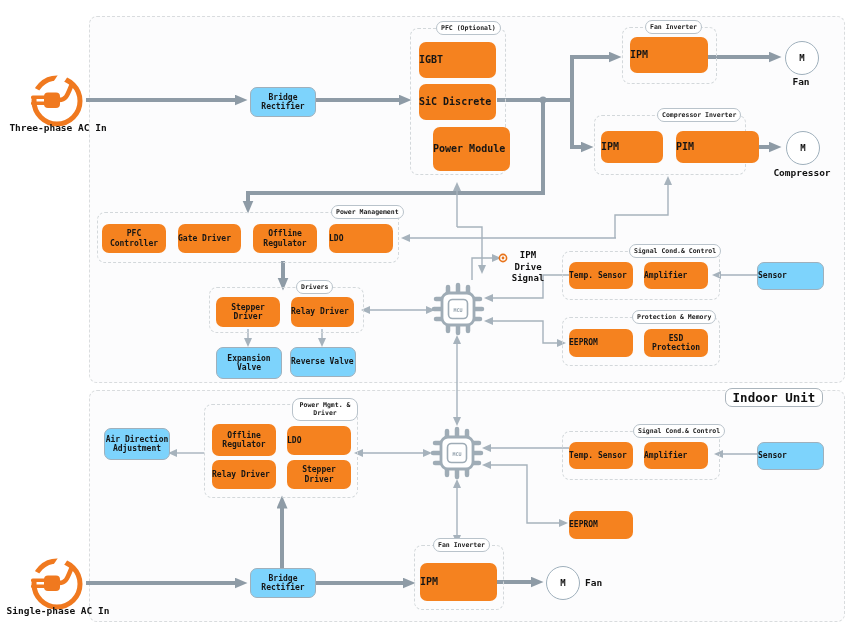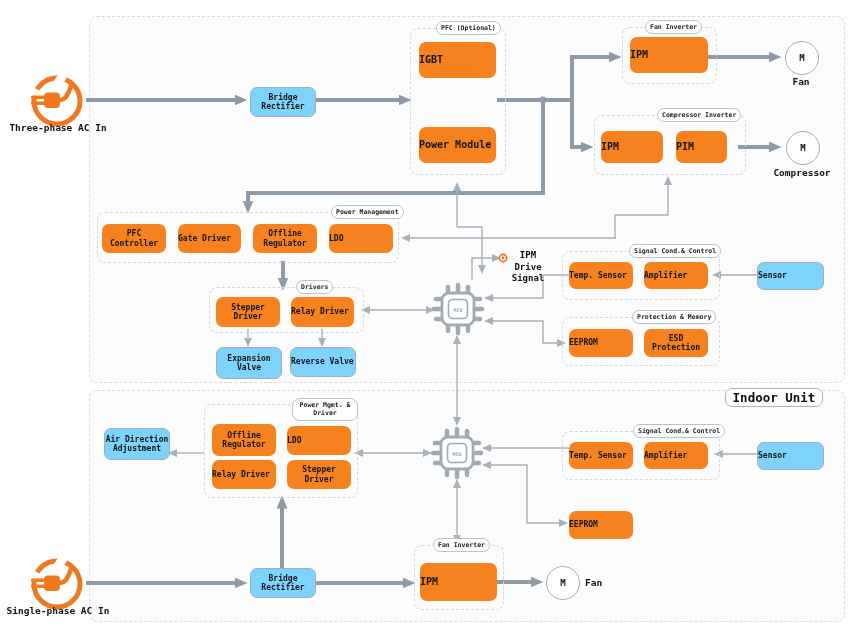--- a/index.html
+++ b/index.html
@@ -111,21 +111,24 @@
     <span>Bridge Rectifier</span>
   </div>
 
   <div class="group" style="left:410px;top:28px;width:94px;height:145px;"></div>
   <div class="pill" style="left:436px;top:21px;">
     <span>PFC (Optional)</span>
   </div>
   <div class="node orange big" style="left:419px;top:42px;width:77px;height:36px;">
     <span>IGBT</span>
   </div>
-  <div class="node orange big" style="left:419px;top:127px;width:77px;height:36px;">
+  <div class="node orange big" style="left:419px;top:84px;width:77px;height:36px;">
+    <span>SiC Discrete</span>
+  </div>
+  <div class="node orange big" style="left:433px;top:127px;width:77px;height:44px;">
     <span>Power Module</span>
   </div>
 
   <div class="group" style="left:622px;top:27px;width:93px;height:55px;"></div>
   <div class="pill" style="left:645px;top:20px;">
     <span>Fan Inverter</span>
   </div>
   <div class="node orange big" style="left:630px;top:37px;width:78px;height:36px;">
     <span>IPM</span>
   </div>
@@ -136,21 +139,21 @@
     <span>Fan</span>
   </div>
 
   <div class="group" style="left:594px;top:115px;width:150px;height:58px;"></div>
   <div class="pill" style="left:657px;top:108px;">
     <span>Compressor Inverter</span>
   </div>
   <div class="node orange big" style="left:601px;top:131px;width:62px;height:32px;">
     <span>IPM</span>
   </div>
-  <div class="node orange big" style="left:676px;top:131px;width:51px;height:32px;">
+  <div class="node orange big" style="left:676px;top:131px;width:83px;height:32px;">
     <span>PIM</span>
   </div>
   <div class="motor" style="left:786px;top:131px;">
     <span>M</span>
   </div>
   <div class="motor-label" style="left:770px;top:167px;width:64px;">
     <span>Compressor</span>
   </div>
 
   <div class="group" style="left:97px;top:212px;width:300px;height:49px;"></div>

